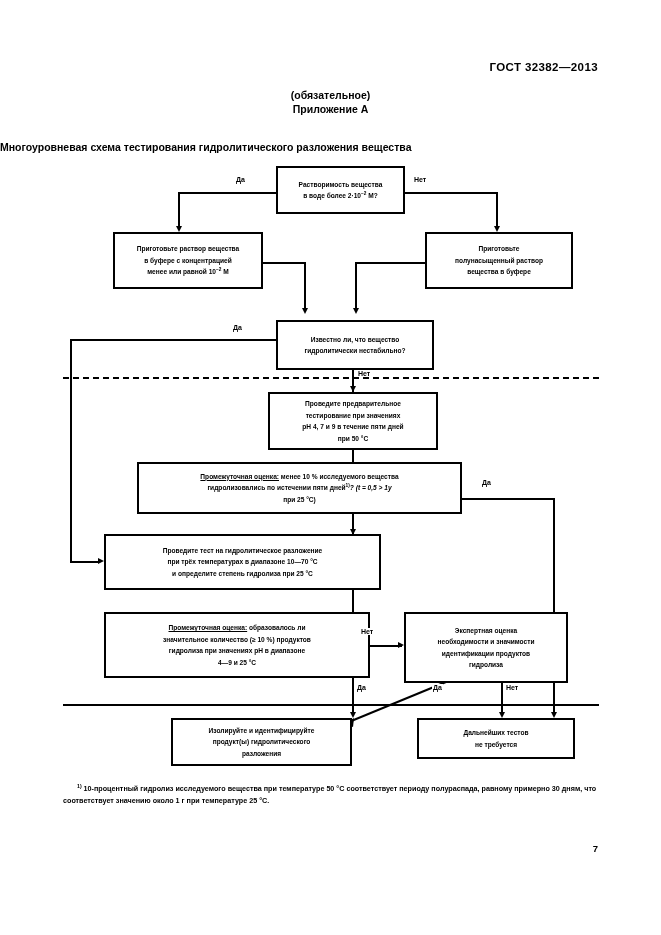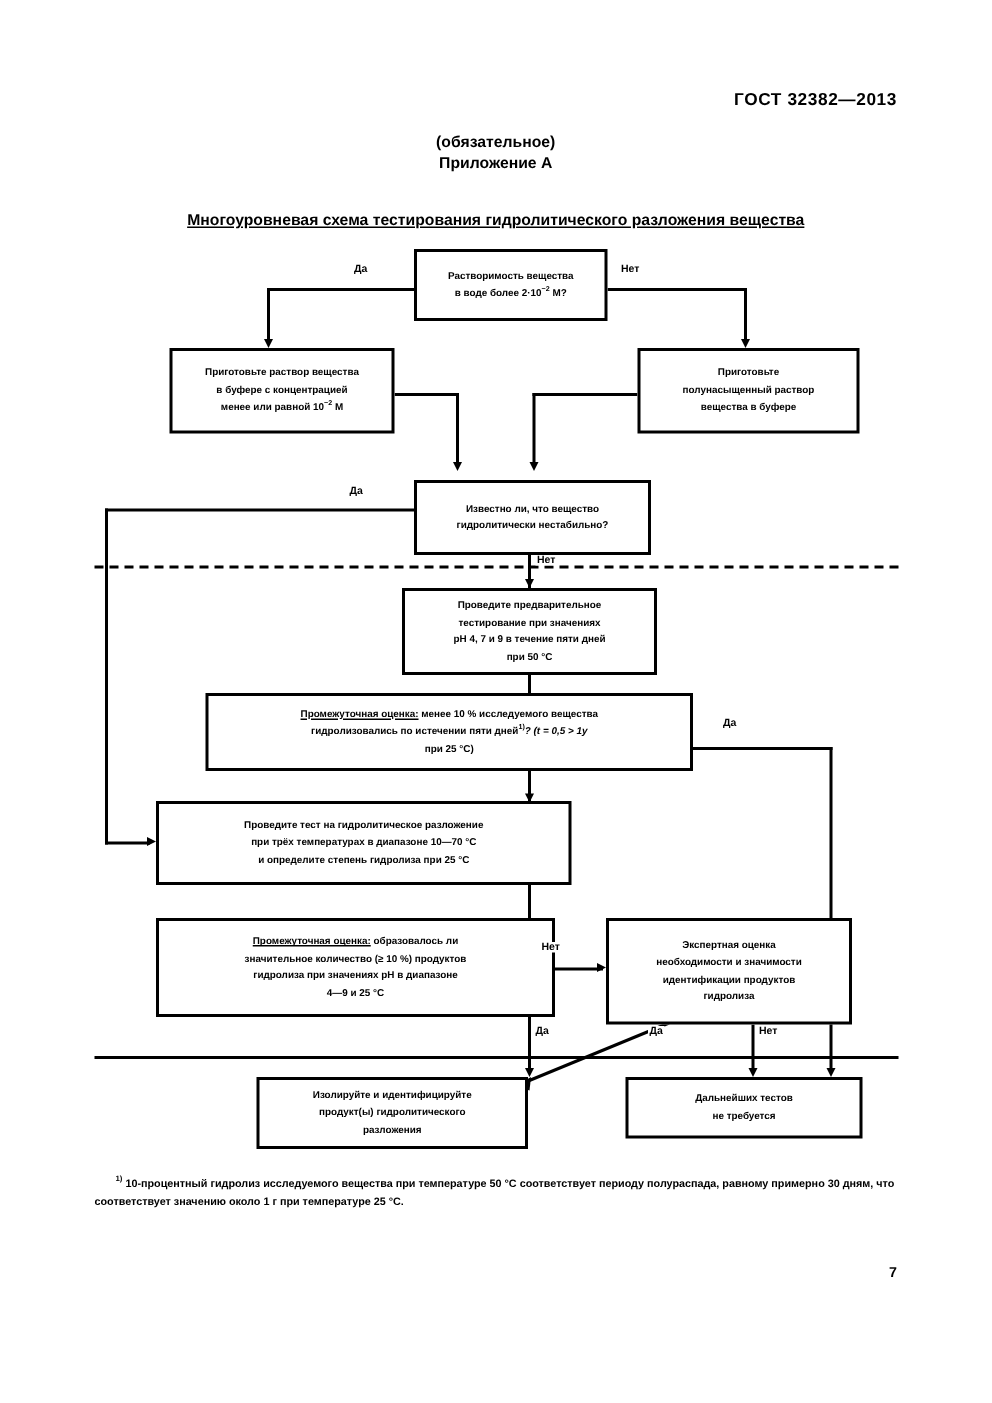--- a/index.html
+++ b/index.html
@@ -37,24 +37,22 @@
     font-size: 10.5px;
     font-weight: bold;
     line-height: 14px;
   }
 
   .diagram-title {
     position: absolute;
     top: 141px;
     left: 0;
     width: 661px;
-    text-align: center;
     font-size: 10.5px;
     font-weight: bold;
-    text-decoration: underline;
   }
 
   
   .box {
     position: absolute;
     box-sizing: border-box;
     border: 2px solid #000;
     background: #fff;
     display: flex;
     align-items: center;

